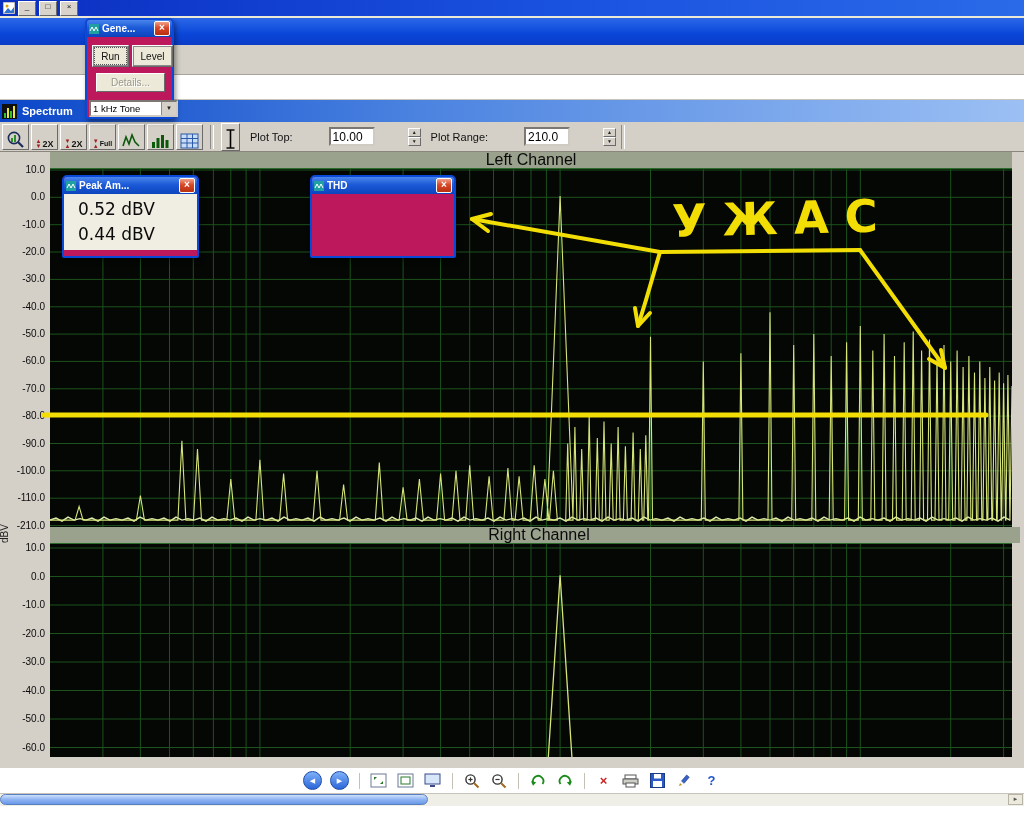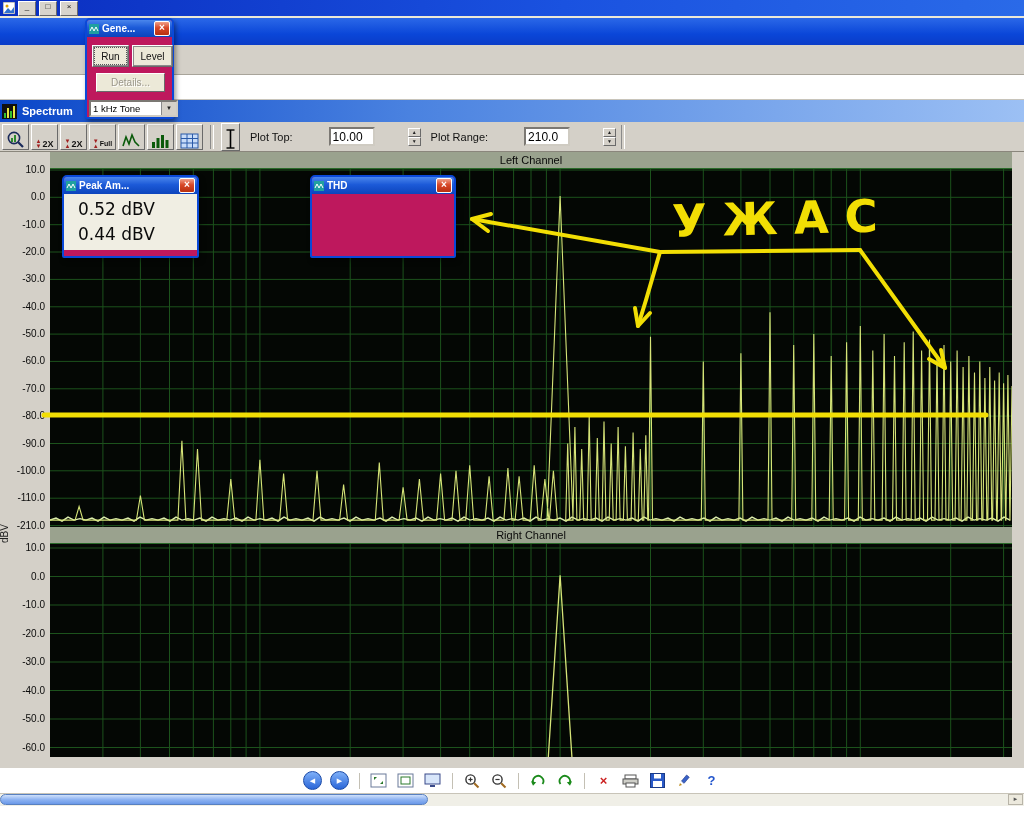--- a/index.html
+++ b/index.html
@@ -45,24 +45,24 @@
   .spin-group{display:flex;align-items:center;gap:32px;}
   .spin-box{width:38px;height:15px;background:#fff;border:2px inset #cfcbc2;font-size:12px;
     padding:0 2px;display:inline-flex;align-items:center;color:#000;}
   .spin-arrows{display:inline-flex;flex-direction:column;margin-left:1px;}
   .sp{width:13px;height:9px;background:#d4d0c8;border:1px solid;border-color:#fff #6a6a6a #6a6a6a #fff;
     font-size:5px;line-height:7px;text-align:center;color:#222;box-sizing:border-box;}
 
   
   #gutter{left:0;top:152px;width:50px;height:605px;background:#d4d0c8;}
   #right-strip{left:1012px;top:152px;width:12px;height:605px;background:#d4d0c8;}
-  .chan-header{left:50px;width:962px;height:16px;background:#9aa28e;color:#0a0a0a;font-size:11px;
+  .chan-header{left:50px;width:962px;height:16px;background:#9aa28e;color:#0a0a0a;font-size:16px;
     display:flex;align-items:center;justify-content:center;}
   #left-header{top:152px;}
-  #right-header{top:527px;}
+  #right-header{top:527px;padding-left:8px;}
   .plot{left:50px;width:962px;background:#040704;border-top:1px solid #2a6a2a;box-sizing:border-box;}
   #left-plot{top:168px;height:359px;}
   #right-plot{top:543px;height:214px;}
   .ytick{position:absolute;left:0;width:45px;text-align:right;font-size:10px;color:#0a0a0a;z-index:2;}
   #dbv{left:-5px;top:528px;transform:rotate(-90deg);font-size:10px;color:#222;z-index:2;}
 
   
   .dlg{position:absolute;border:2px solid #0a48d8;border-radius:5px 5px 2px 2px;background:#be185d;
     box-shadow:2px 3px 5px rgba(0,0,0,.4);z-index:30;box-sizing:border-box;}
   .dlg-title{height:17px;background:linear-gradient(180deg,#4a86ec,#1c5ad8 45%,#0c44bc);

